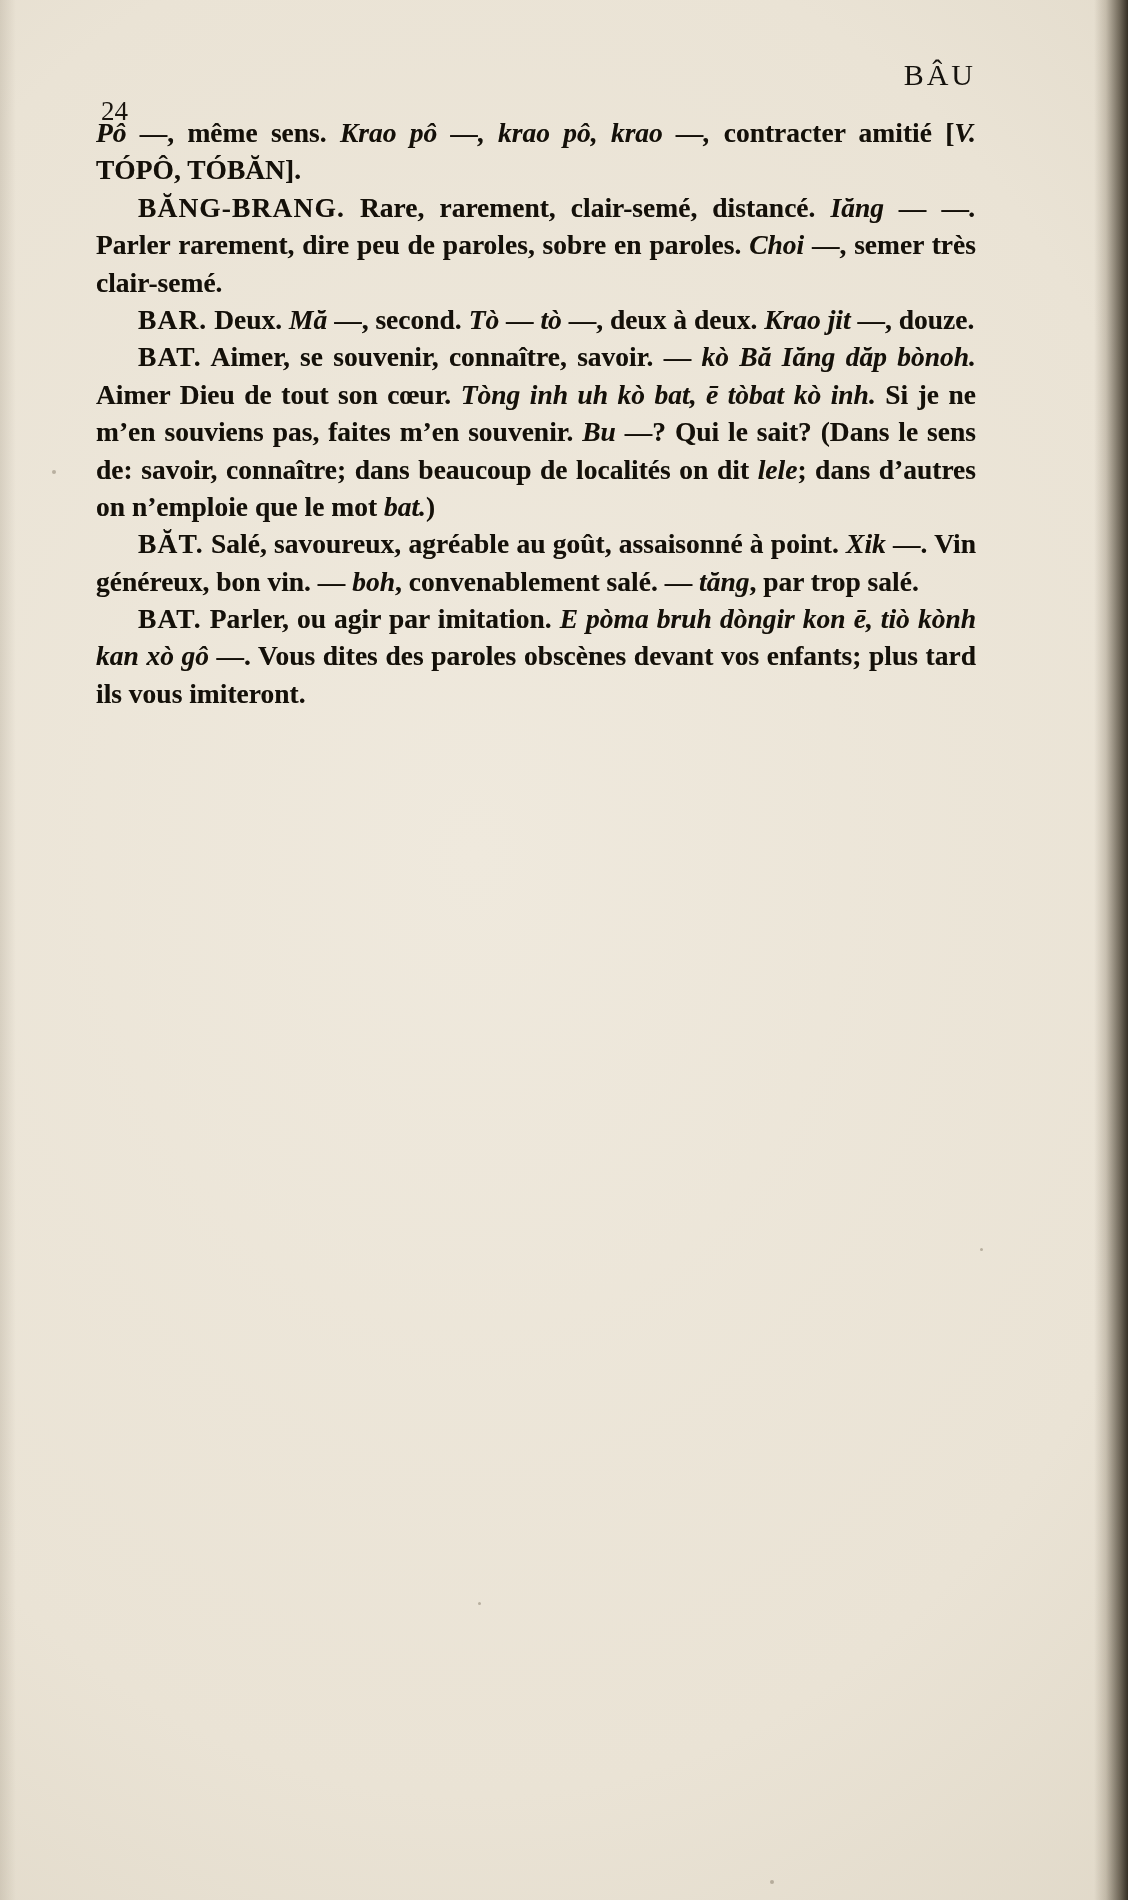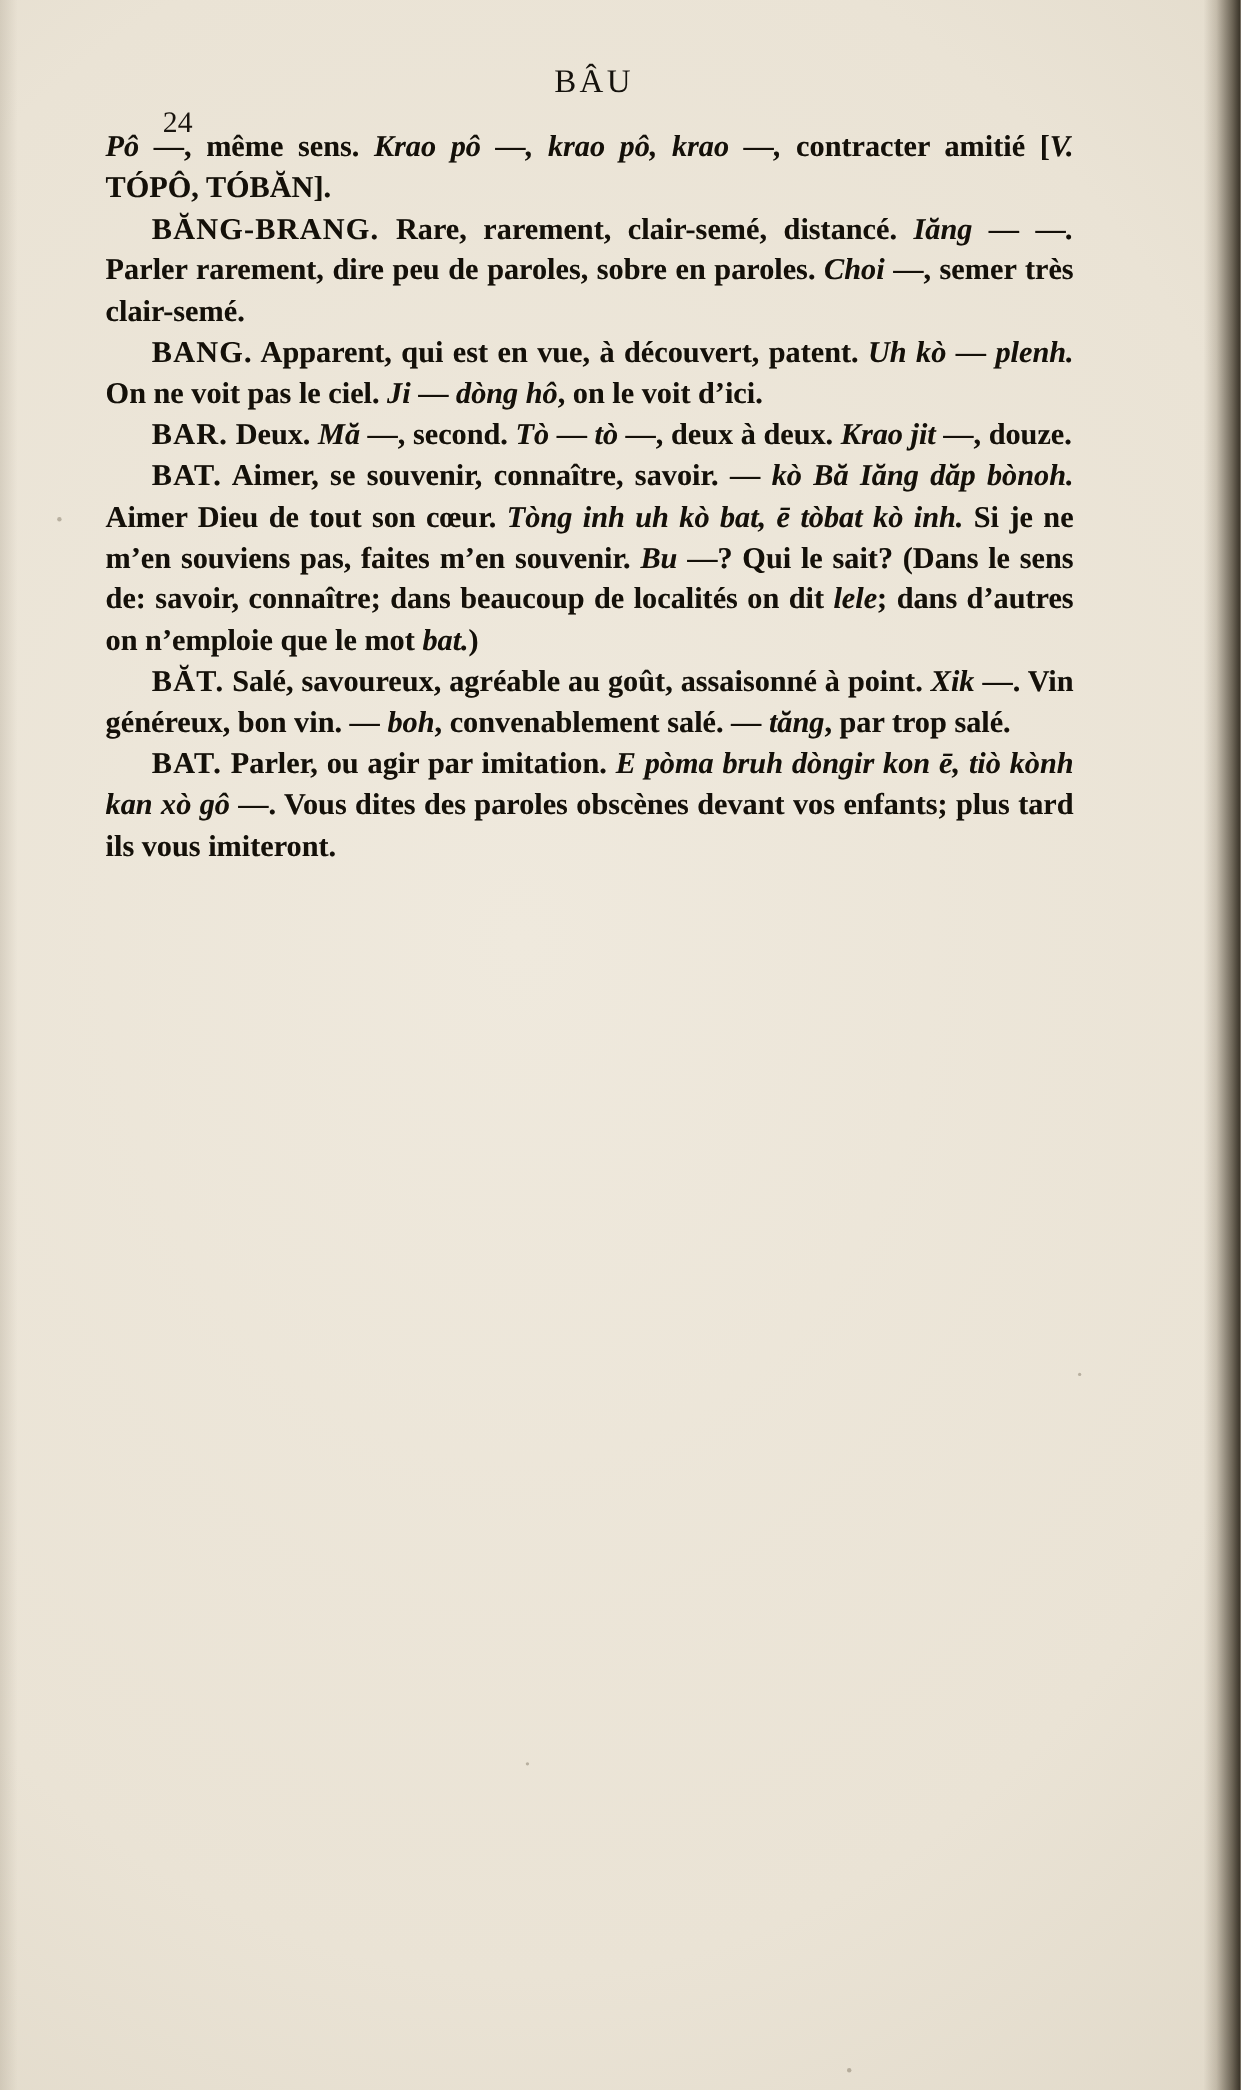--- a/index.html
+++ b/index.html
@@ -38,36 +38,35 @@
     width: 16px; height: 1900px;
     background: linear-gradient(to left, rgba(140,128,108,0.0) 0%, rgba(120,108,88,0.18) 100%);
   }
   .content {
     position: absolute;
     left: 96px;
     top: 58px;
     width: 880px;
   }
   .running-head {
-    text-align: center;
+    text-align: right;
     font-size: 30px;
     letter-spacing: 3px;
     color: #15120d;
     margin-left: 8px;
     margin-bottom: 10px;
     font-family: "Liberation Serif", serif;
   }
   .folio {
     position: absolute;
     left: 5px;
     top: 38px;
     font-size: 27px;
     color: #1a150f;
     font-family: "Liberation Serif", serif;
-    margin-left: 47px;
   }
   .body {
     margin-top: 22px;
     font-size: 27.5px;
     line-height: 1.36;
     color: #141009;
     text-align: justify;
     text-justify: inter-word;
     -webkit-hyphens: manual;
     hyphens: manual;
@@ -110,20 +109,19 @@
   <div class="speck" style="left:478px; top:1602px; width:3px; height:3px;"></div>
   <div class="speck" style="left:770px; top:1880px; width:4px; height:4px;"></div>
 
   <div class="content">
     <div class="folio">24</div>
     <div class="running-head">BÂU</div>
 
     <div class="body">
       <p class="entry first"><i>Pô</i> —, même sens. <i>Krao pô —, krao pô, krao —,</i> contracter amitié [<i>V.</i> TÓPÔ, TÓBĂN].</p>
       <p class="entry"><span class="hw">BĂNG-BRANG.</span> Rare, rarement, clair-semé, distancé. <i>Iăng — —.</i> Parler rarement, dire peu de paroles, sobre en paroles. <i>Choi</i> —, semer très clair-semé.</p>
-      <p class="entry"><span class="hw">BANG.</span> Apparent, qui est en vue, à découvert, patent. <i>Uh kò</i> — <i>plenh.</i> On ne voit pas le ciel. <i>Ji</i> — <i>dòng hô</i>, on le voit d’ici.</p>
       <p class="entry"><span class="hw">BAR.</span> Deux. <i>Mă</i> —, second. <i>Tò</i> — <i>tò</i> —, deux à deux. <i>Krao jit</i> —, douze.</p>
       <p class="entry"><span class="hw">BAT.</span> Aimer, se souvenir, connaître, savoir. — <i>kò Bă Iăng dăp bònoh.</i> Aimer Dieu de tout son cœur. <i>Tòng inh uh kò bat, ē tòbat kò inh.</i> Si je ne m’en souviens pas, faites m’en souvenir. <i>Bu</i> —? Qui le sait? (Dans le sens de: savoir, connaître; dans beaucoup de localités on dit <i>lele</i>; dans d’autres on n’emploie que le mot <i>bat.</i>)</p>
       <p class="entry"><span class="hw">BĂT.</span> Salé, savoureux, agréable au goût, assaisonné à point. <i>Xik</i> —. Vin généreux, bon vin. — <i>boh</i>, convenablement salé. — <i>tăng</i>, par trop salé.</p>
       <p class="entry"><span class="hw">BAT.</span> Parler, ou agir par imitation. <i>E pòma bruh dòngir kon ē, tiò kònh kan xò gô</i> —. Vous dites des paroles obscènes devant vos enfants; plus tard ils vous imiteront.</p>
     </div>
   </div>
 </div>
 
 </body></html>

